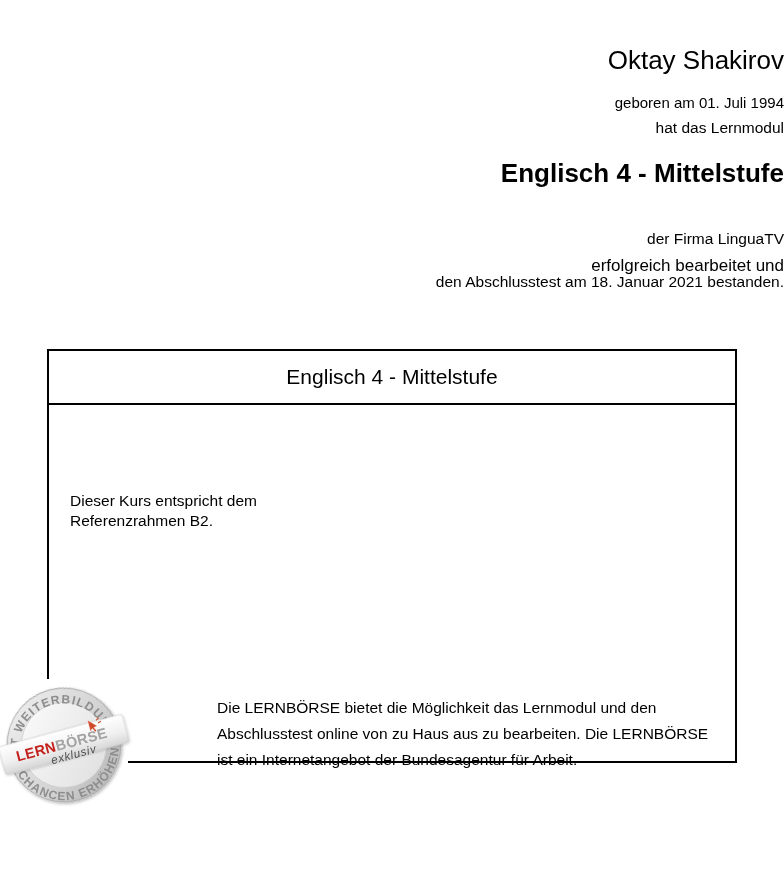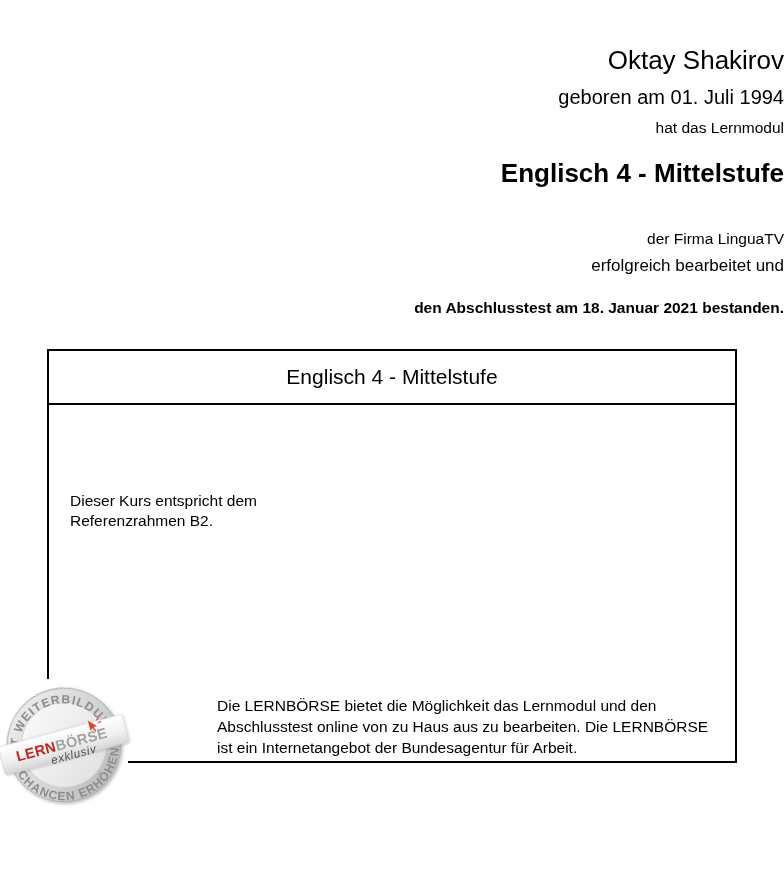--- a/index.html
+++ b/index.html
@@ -1,33 +1,33 @@
 <!DOCTYPE html>
 <html><head>
 <meta charset="utf-8">
 <style>
   html,body{margin:0;padding:0;background:#fff;}
   body{width:784px;height:880px;position:relative;font-family:"Liberation Sans",sans-serif;color:#000;overflow:hidden;}
   .abs{position:absolute;}
   .ctr{left:0;right:0;text-align:right;}
   .name{top:44px;font-size:26px;line-height:32px;}
-  .birth{top:87px;font-size:20px;line-height:20px;padding-left:12px;}
+  .birth{top:93px;font-size:15px;line-height:20px;padding-left:12px;}
   .intro{top:118px;font-size:15.5px;line-height:20px;}
   .main-title{top:157px;font-size:26px;line-height:33px;font-weight:bold;}
   .provider{top:229px;font-size:15.5px;line-height:20px;}
   .completion{top:256px;font-size:17px;line-height:20px;}
-  .testline{top:298px;font-size:15.5px;line-height:20px;font-weight:bold;}
+  .testline{top:272px;font-size:15.5px;line-height:20px;}
   .details-box{left:47px;top:349px;width:690px;height:414px;border:2px solid #000;box-sizing:border-box;background:#fff;}
   .box-title{position:absolute;left:0;right:0;top:0;height:52px;line-height:52px;text-align:center;font-size:21px;border-bottom:2px solid #000;}
   .box-subtitle{position:absolute;left:0;right:0;top:66px;text-align:center;font-size:15.5px;line-height:20px;}
   .col{position:absolute;font-size:15.5px;line-height:20px;white-space:pre-line;}
   .col-left{left:21px;top:102px;width:340px;}
   .col-left .para2{margin-top:18px;}
   .col-right{left:346px;top:122px;width:340px;}
-  .box-footer{position:absolute;left:168px;top:344px;width:516px;font-size:15.5px;line-height:21px;white-space:pre-line;}
+  .box-footer{position:absolute;left:168px;top:344px;width:516px;font-size:15.5px;line-height:26px;white-space:pre-line;}
   .seal{position:absolute;left:-8px;top:665px;width:160px;height:160px;z-index:5;}
   b{font-weight:bold;}
 </style>
 </head>
 <body>
 
 <div class="abs ctr name">Oktay Shakirov</div>
 <div class="abs ctr birth">geboren am 01. Juli 1994</div>
 <div class="abs ctr intro">hat das Lernmodul</div>
 <div class="abs ctr main-title">Englisch 4 - Mittelstufe</div>

